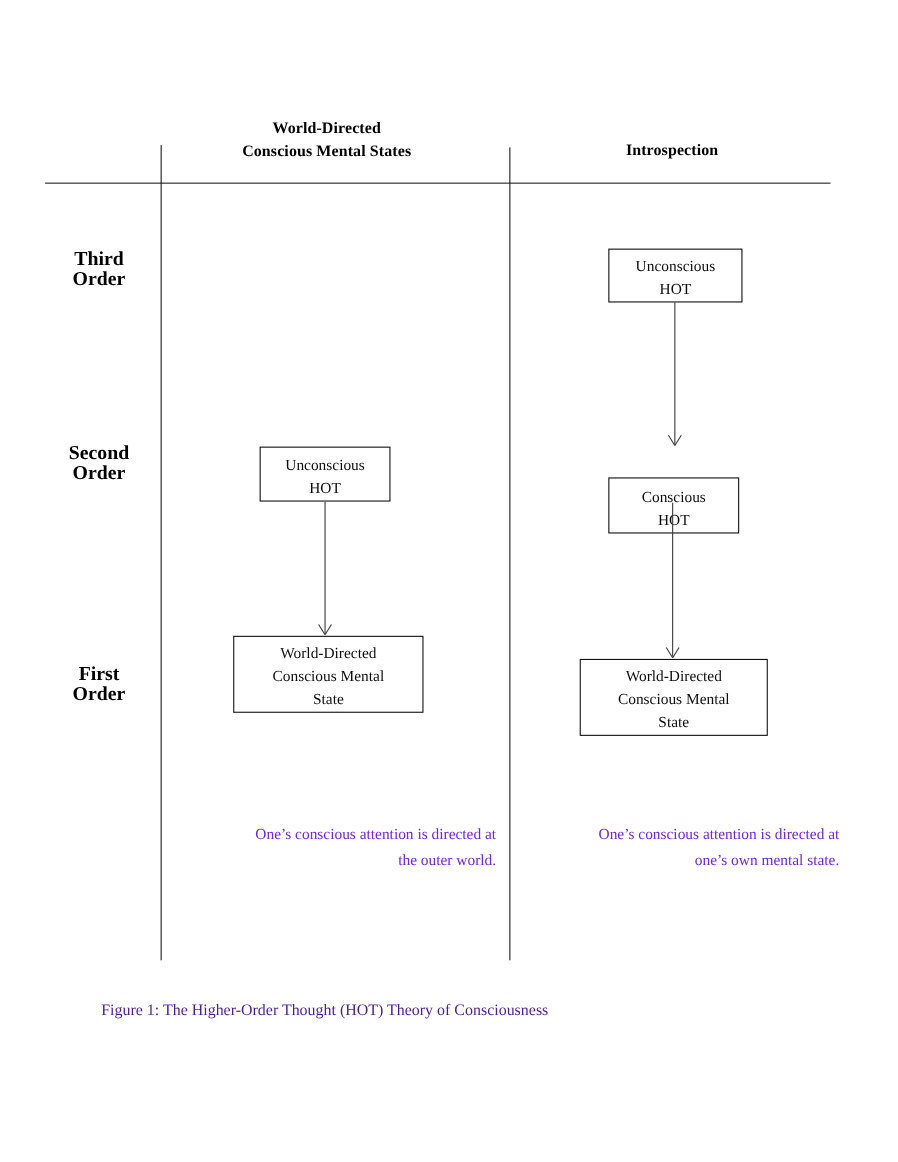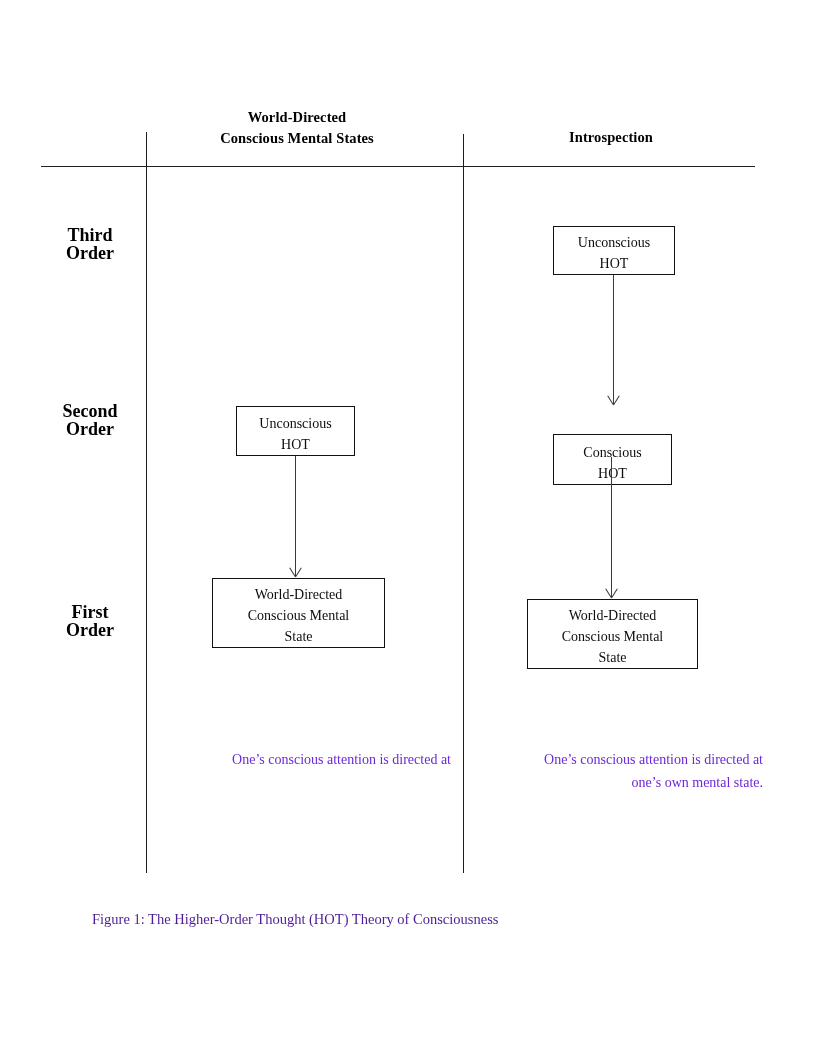--- a/index.html
+++ b/index.html
@@ -225,20 +225,21 @@
     <span class="shaft"></span>
     <span class="head"></span>
   </div>
   <div class="arrow" id="arrow-right-lower">
     <span class="shaft"></span>
     <span class="head"></span>
   </div>
 
   <div class="col-note" id="note-left">
     <div>One’s conscious attention is directed at</div>
+    <div>the outer world.</div>
   </div>
   <div class="col-note" id="note-right">
     <div>One’s conscious attention is directed at</div>
     <div>one’s own mental state.</div>
   </div>
 
   <div id="figure-caption">Figure 1: The Higher-Order Thought (HOT) Theory of Consciousness</div>
 
 </div>
 

